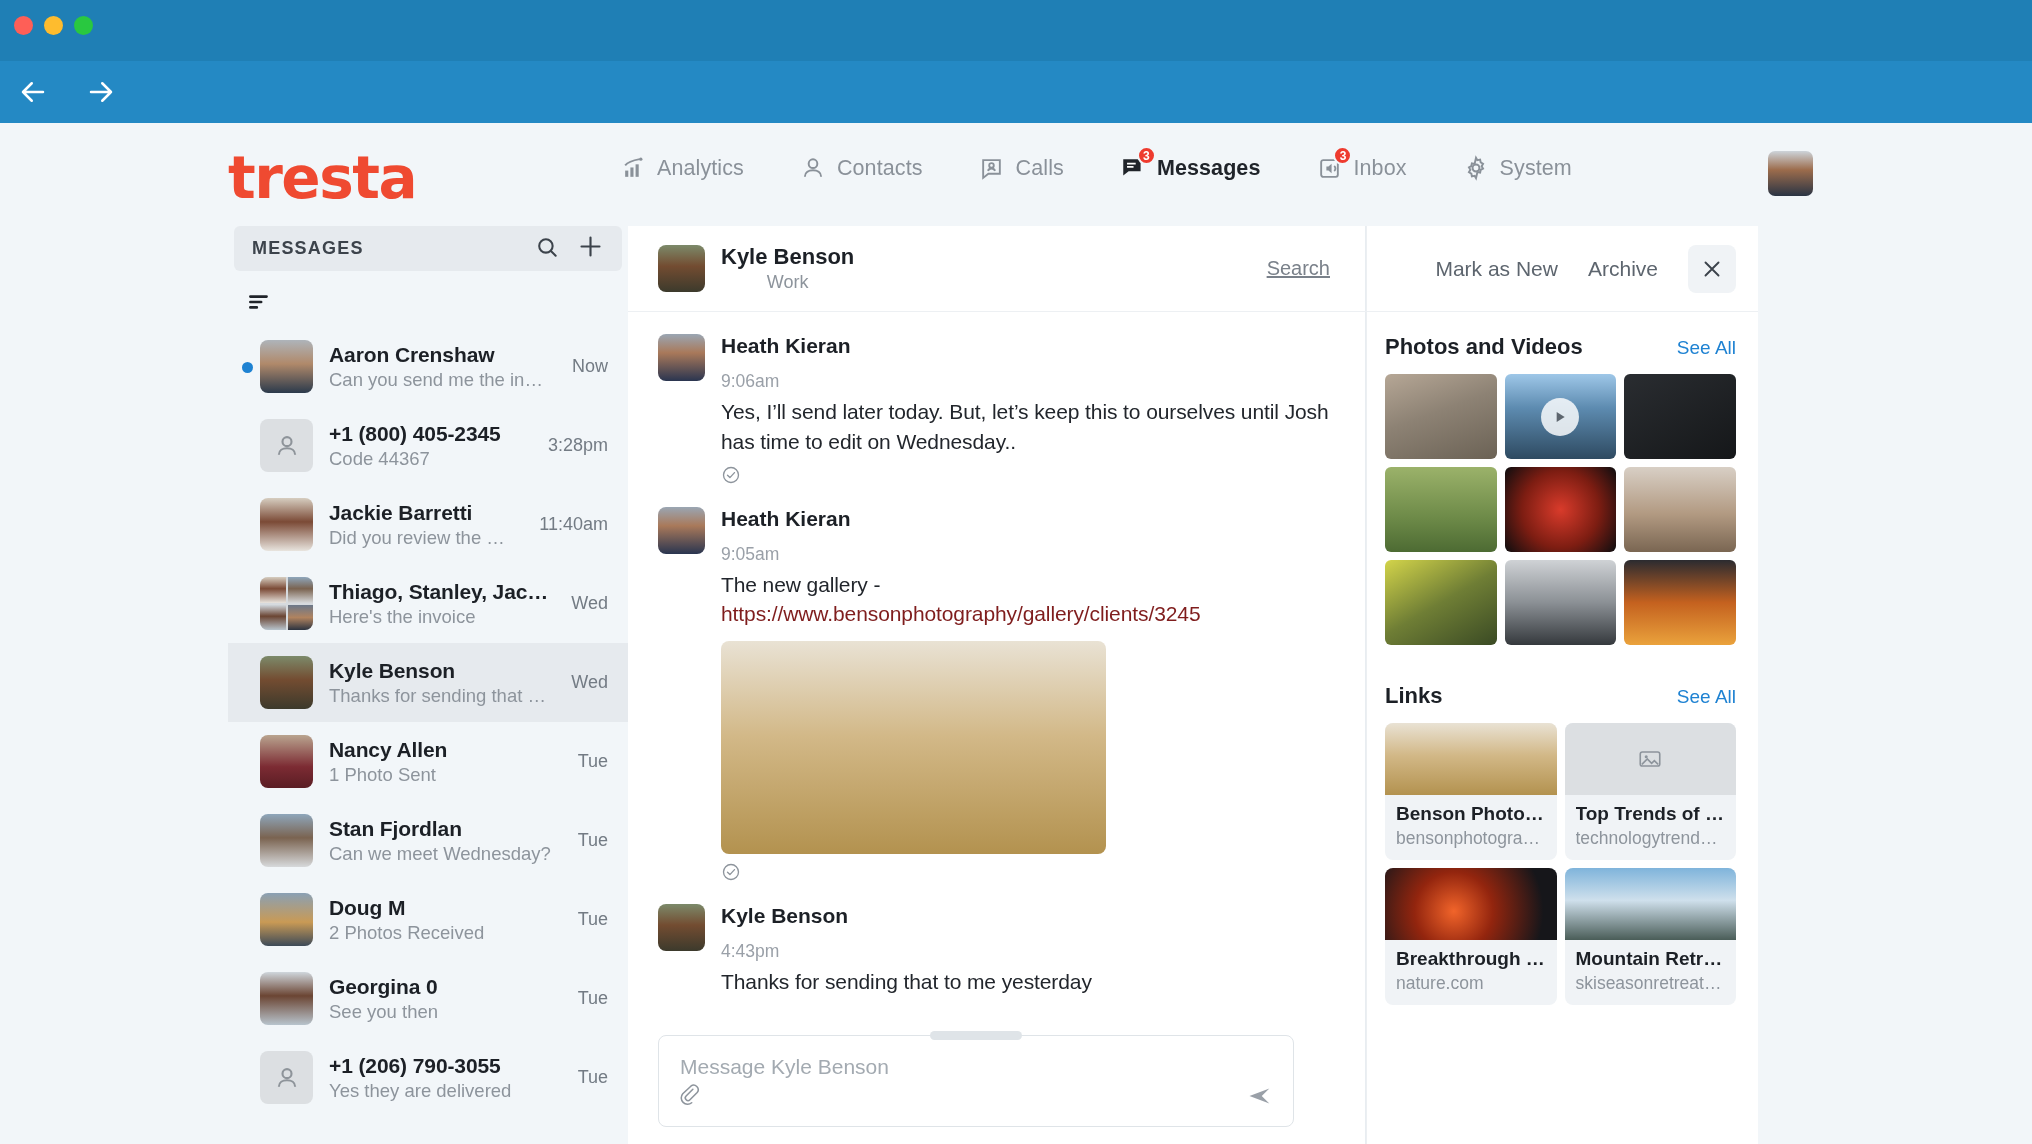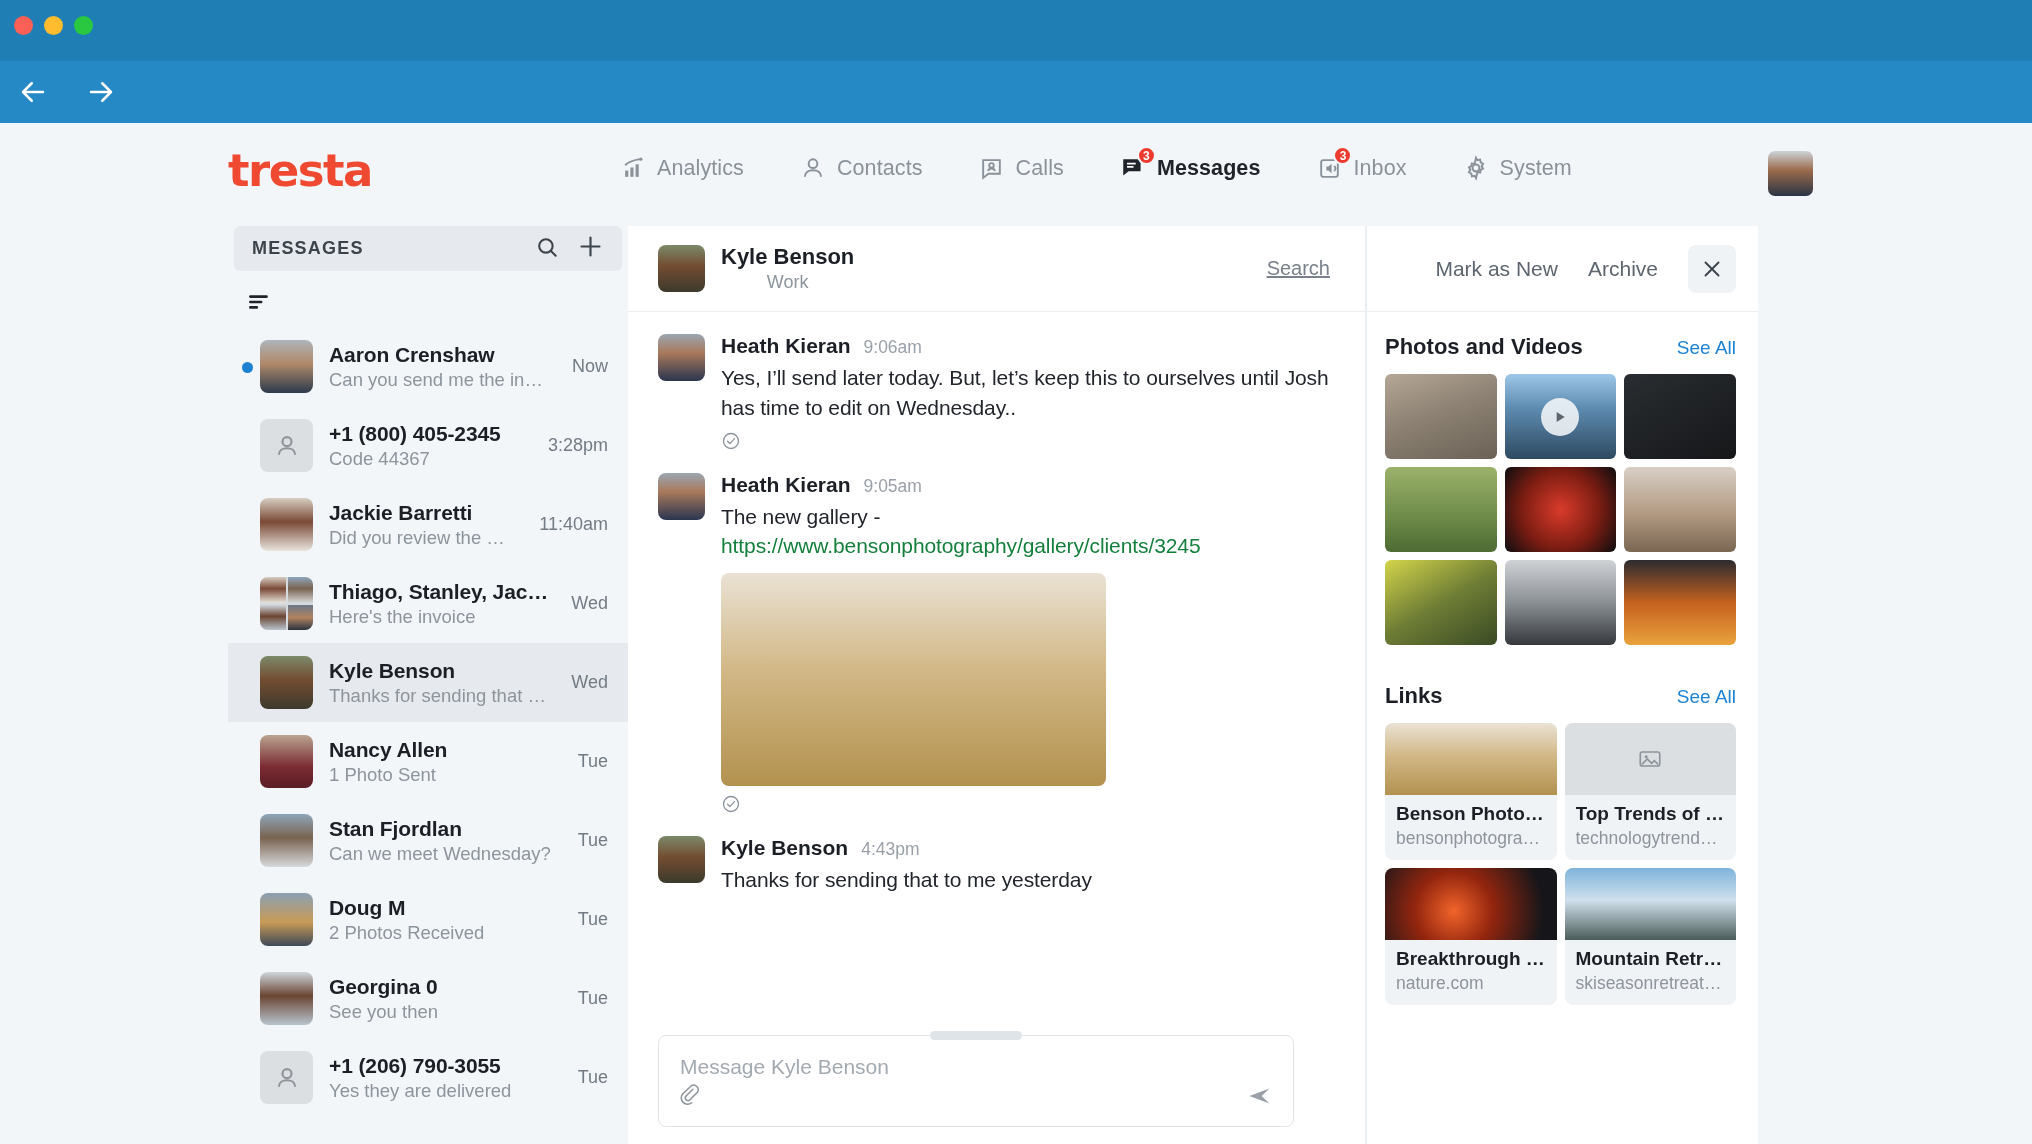--- a/index.html
+++ b/index.html
@@ -30,21 +30,21 @@
     position:absolute; left:337px; top:9px; width:1409px; height:45px;
     background:#fff; border-radius:6px; display:flex; align-items:center; padding-left:16px; gap:13px;
   }
   .urltext { font-size:21px; color:#3c3c3c; letter-spacing:.1px; }
 
   
   .app-header { position:absolute; left:0; top:123px; width:2032px; height:92px; }
   .logo {
     position:absolute; left:228px; top:144px;
     font-family:"DejaVu Sans", sans-serif;
-    font-weight:bold; font-size:45px; color:#ef4a31; letter-spacing:-1.5px;
+    font-weight:bold; font-size:58px; color:#ef4a31; letter-spacing:-1.5px;
   }
   .mainnav { position:absolute; left:620px; top:155px; display:flex; align-items:center; gap:56px; }
   .navitem { display:flex; align-items:center; gap:11px; cursor:pointer; position:relative; }
   .navitem .nlabel { font-size:21.5px; color:#8a9199; letter-spacing:.1px; white-space:nowrap; }
   .navitem.active .nlabel { color:#20242a; font-weight:bold; }
   .navicon { position:relative; width:26px; height:26px; display:flex; align-items:center; justify-content:center; }
   .nbadge {
     position:absolute; top:-9px; right:-10px; min-width:19px; height:19px;
     background:#ee3b2f; color:#fff; border-radius:50%;
     font-size:12px; font-weight:bold; display:flex; align-items:center; justify-content:center;
@@ -94,25 +94,25 @@
   }
   .ch-av { width:47px; height:47px; border-radius:8px; overflow:hidden; flex:none; margin-right:16px; }
   .ch-name { font-size:22px; font-weight:bold; color:#1c2026; }
   .ch-sub { font-size:18px; color:#8d949c; margin-top:2px;text-align:center; }
   .ch-search { margin-left:auto; font-size:20px; color:#7a818a; cursor:pointer;text-decoration:underline; }
 
   .thread { padding:22px 36px 0 30px; position:relative; height:700px; overflow:hidden; }
   .mrow { display:flex; gap:16px; margin-bottom:18px; }
   .mav { width:47px; height:47px; border-radius:8px; overflow:hidden; flex:none; }
   .mbody { flex:1; min-width:0; }
-  .mhead { display:flex; align-items:baseline; gap:13px; }
+  .mhead { display:flex; align-items:baseline; gap:13px;flex-direction:column; }
   .mname { font-size:21px; font-weight:bold; color:#1c2026; }
   .mtime { font-size:17.5px; color:#9aa0a8; }
   .mtext { font-size:21px; color:#22262c; line-height:1.42; margin-top:5px; letter-spacing:-.1px; }
-  .mtext a { color:#15803d; text-decoration:none; }
+  .mtext a { color:#7f1d1d; text-decoration:none; }
   .mcheck { margin-top:8px; }
   .mimg { width:385px; height:213px; border-radius:8px; overflow:hidden; margin-top:12px; position:relative; }
   .daysep { display:flex; align-items:center; margin:16px 0 22px 0; }
   .daysep .ln { flex:1; height:1px; background:#e9edf0; }
   .daysep .pill {
     border:1px solid #dfe4e8; border-radius:15px; padding:5px 19px;
     font-size:17px; color:#3c434b; background:#fff; margin:0 10px; font-weight:500;
   }
 
   .composer {

